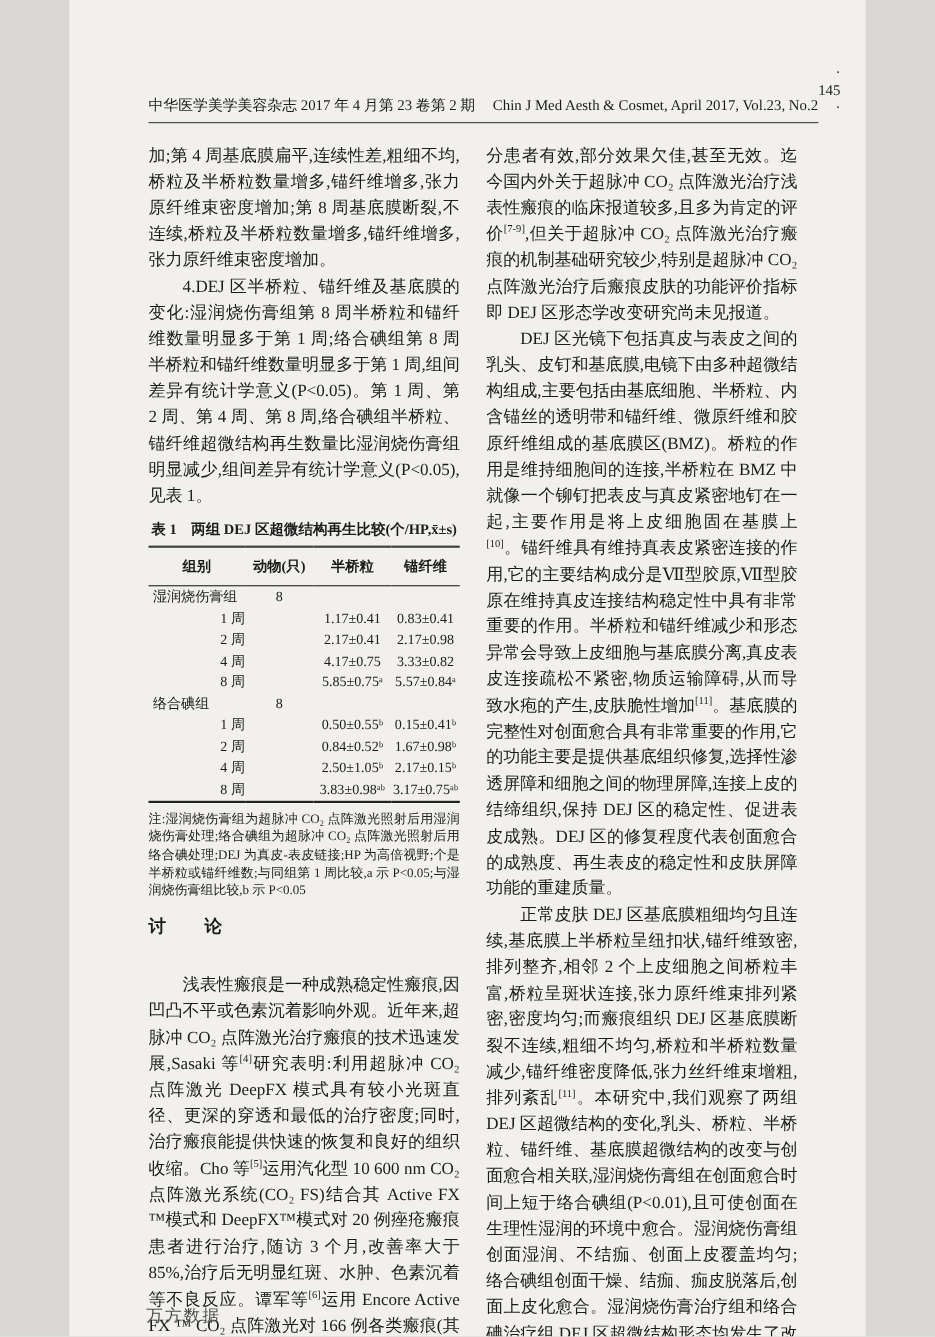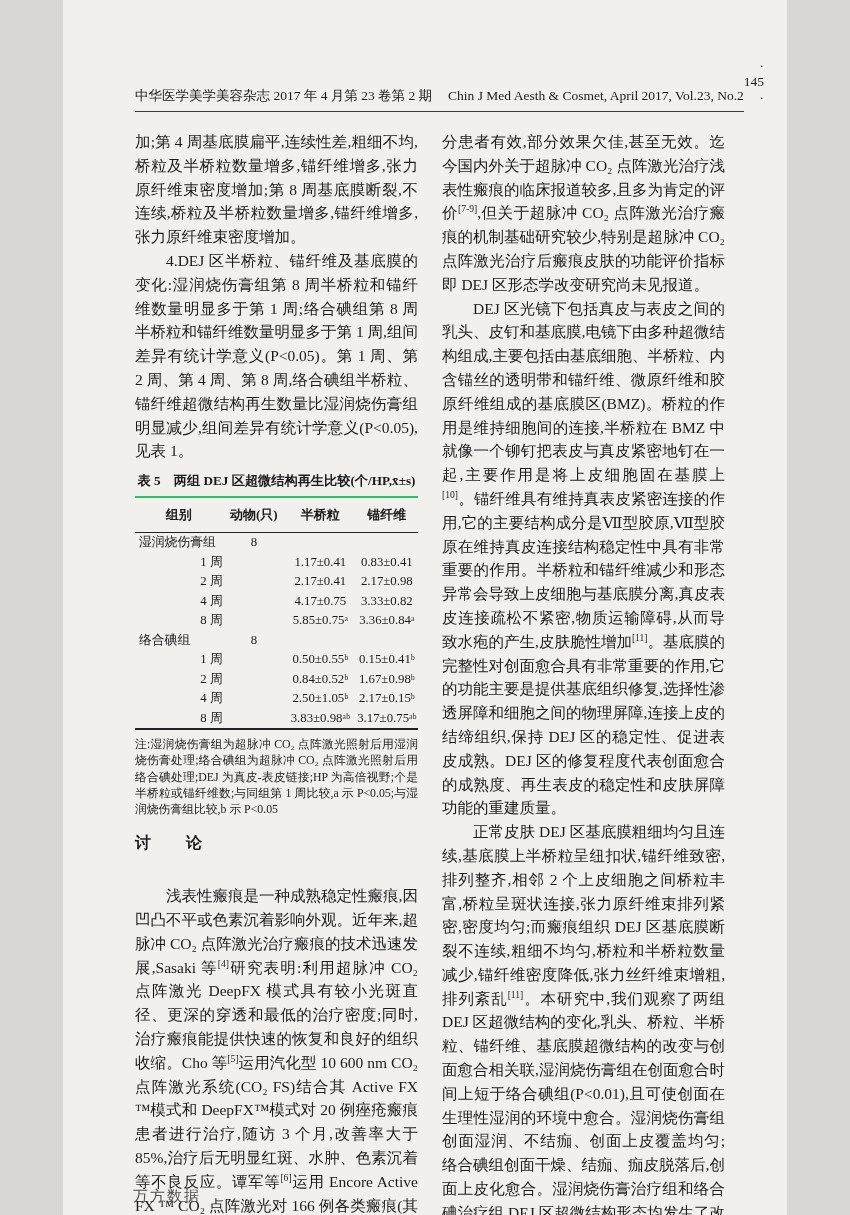--- a/index.html
+++ b/index.html
@@ -18,21 +18,21 @@
   
   .columns{display:flex;gap:24px;margin-top:18px;}
   .col{width:346px;font-size:15.5px;line-height:23.8px;text-align:justify;}
   p{margin:0;}
   .para{text-indent:2em;}
   sup{font-size:0.62em;vertical-align:super;line-height:0;}
   
   .table-block{margin:9px 0 6px;}
   .tbl-title{font-size:13.2px;font-weight:bold;line-height:17px;margin:6px 0 7px;text-align:center;}
   table{width:100%;border-collapse:collapse;font-size:12.8px;
-    border-top:2px solid #22c55e;border-bottom:2px solid #222;}
+    border-top:2px solid #404040;border-bottom:2px solid #222;}
   thead th{font-weight:bold;padding:5px 0;border-bottom:1.2px solid #222;font-size:13px;text-align:center;}
   td{padding:1.5px 0;line-height:16.5px;}
   td.c{text-align:center;}
   td.group{text-align:left;padding-left:4px;}
   td.week{text-align:right;padding-left:38px;}
   .tbl-note{font-size:11.8px;line-height:16.3px;text-align:justify;margin-top:6px;color:#222;}
   
   .section-heading{text-align:left;font-weight:bold;font-size:16px;
     margin:14px 0 29px;font-family:"Liberation Serif","DejaVu Serif",serif;letter-spacing:1px;}
   
@@ -51,21 +51,21 @@
     <div class="page-num">· 145 ·</div>
   </div>
 
   <div class="columns">
 
     <div class="col">
       <p>加;第 4 周基底膜扁平,连续性差,粗细不均,桥粒及半桥粒数量增多,锚纤维增多,张力原纤维束密度增加;第 8 周基底膜断裂,不连续,桥粒及半桥粒数量增多,锚纤维增多,张力原纤维束密度增加。</p>
       <p class="para">4.DEJ 区半桥粒、锚纤维及基底膜的变化:湿润烧伤膏组第 8 周半桥粒和锚纤维数量明显多于第 1 周;络合碘组第 8 周半桥粒和锚纤维数量明显多于第 1 周,组间差异有统计学意义(P&lt;0.05)。第 1 周、第 2 周、第 4 周、第 8 周,络合碘组半桥粒、锚纤维超微结构再生数量比湿润烧伤膏组明显减少,组间差异有统计学意义(P&lt;0.05),见表 1。</p>
 
       <div class="table-block">
-        <div class="tbl-title">表 5　两组 DEJ 区超微结构再生比较(个/HP,x̄±s)</div>
+        <div class="tbl-title">表 1　两组 DEJ 区超微结构再生比较(个/HP,x̄±s)</div>
         <table>
           <thead>
             <tr>
               <th style="width:31%">组别</th>
               <th style="width:22%">动物(只)</th>
               <th style="width:25%">半桥粒</th>
               <th style="width:22%">锚纤维</th>
             </tr>
           </thead>
           <tbody>
@@ -90,21 +90,21 @@
             <tr>
               <td class="week">4 周</td>
               <td class="c"></td>
               <td class="c">4.17±0.75</td>
               <td class="c">3.33±0.82</td>
             </tr>
             <tr>
               <td class="week">8 周</td>
               <td class="c"></td>
               <td class="c">5.85±0.75ᵃ</td>
-              <td class="c">3.36±0.84ᵃ</td>
+              <td class="c">5.57±0.84ᵃ</td>
             </tr>
             <tr>
               <td class="group">络合碘组</td>
               <td class="c">8</td>
               <td class="c"></td>
               <td class="c"></td>
             </tr>
             <tr>
               <td class="week">1 周</td>
               <td class="c"></td>

